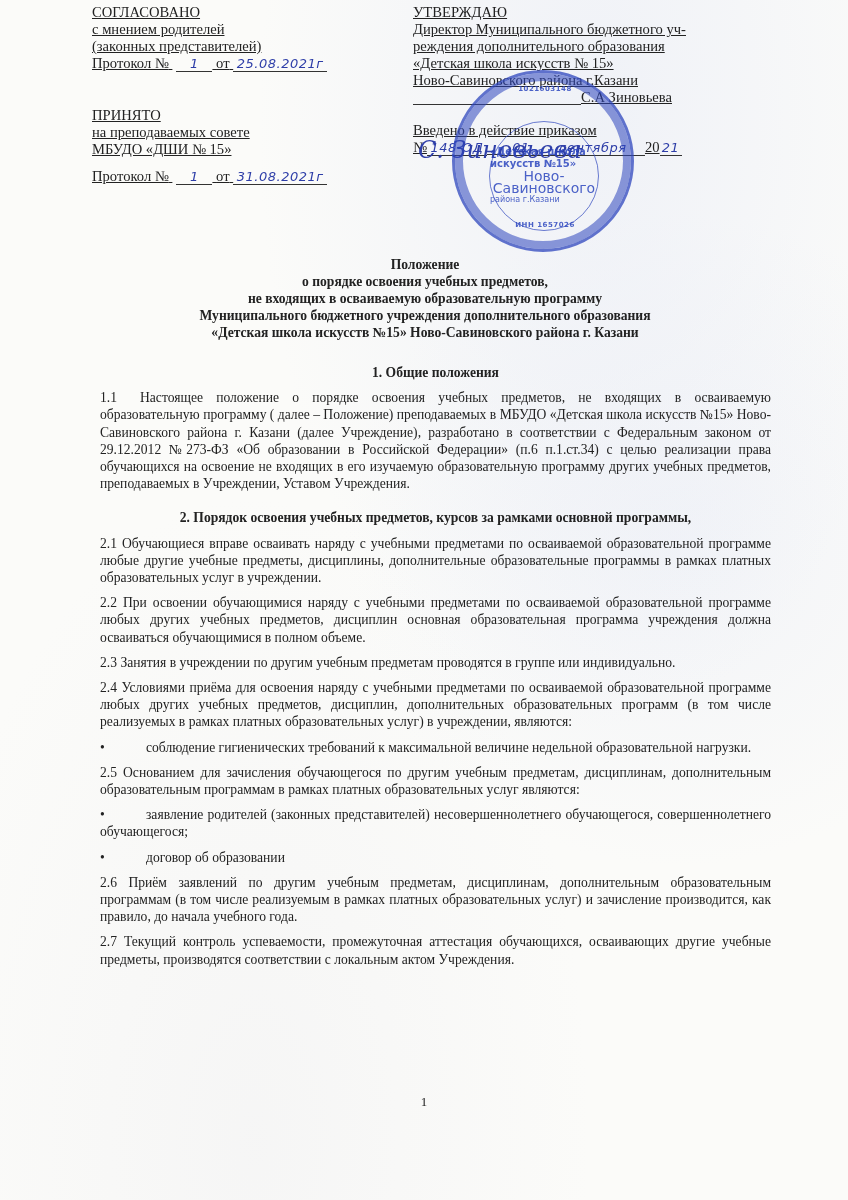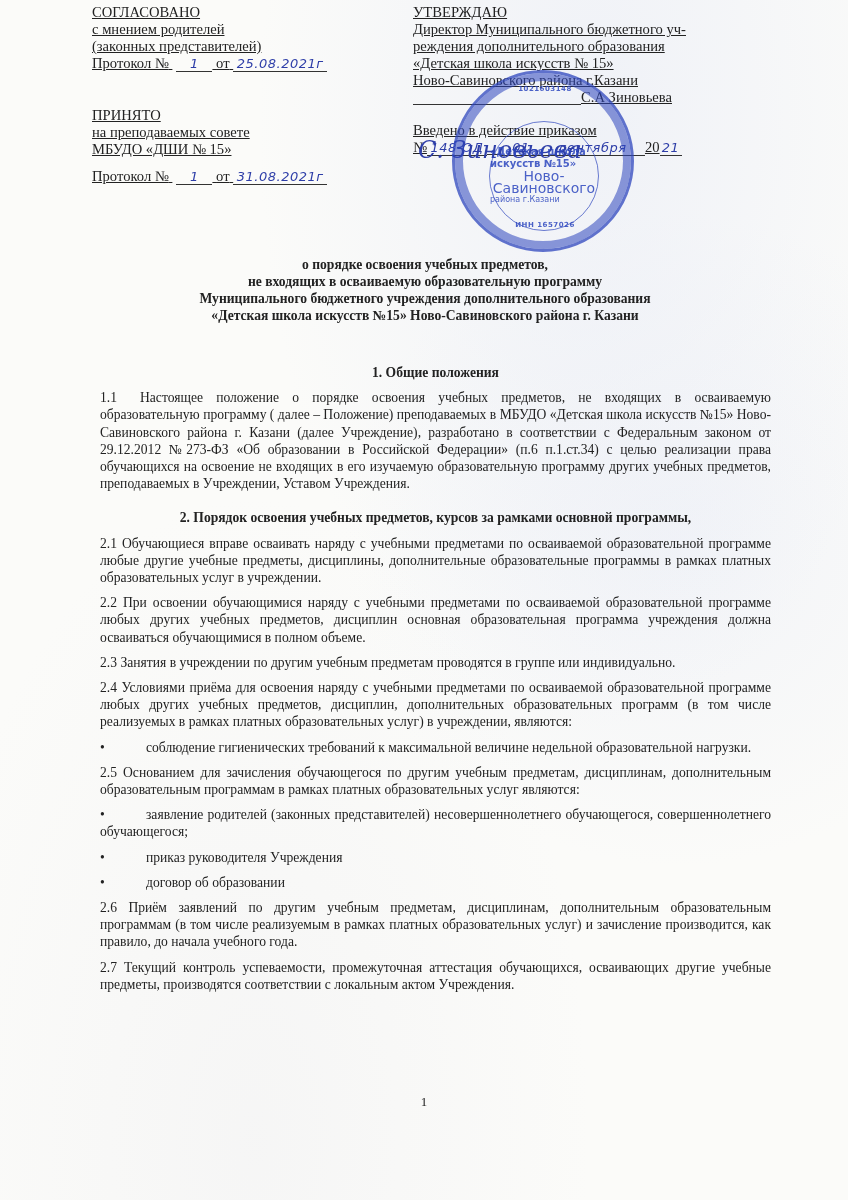--- a/index.html
+++ b/index.html
@@ -115,37 +115,37 @@
   <div class="inner">
     <div>«Детская школа</div>
     <div>искусств №15»</div>
     <div style="font-size:14px;font-weight:normal">Ново-Савиновского</div>
     <div style="font-size:8px;font-weight:normal">района г.Казани</div>
   </div>
   <div class="ring-text" style="top:148px;">ИНН 1657026</div>
 </div>
 
 <div class="title-block">
+  <div>Положение</div>
   <div>о порядке  освоения учебных предметов,</div>
   <div>не входящих в осваиваемую образовательную программу</div>
   <div>Муниципального бюджетного учреждения дополнительного образования</div>
   <div>«Детская школа   искусств №15» Ново-Савиновского района г. Казани</div>
 </div>
 
 <div class="content">
   <div class="section-h">1. Общие положения</div>
   <p class="p"><span class="num-first">1.1</span><span>Настоящее положение о порядке  освоения учебных предметов,  не входящих в  осваиваемую образовательную программу ( далее – Положение)  преподаваемых в МБУДО «Детская школа  искусств  №15» Ново-Савиновского района г. Казани (далее Учреждение), разработано в соответствии с Федеральным законом от 29.12.2012 №273-ФЗ «Об образовании в  Российской Федерации» (п.6 п.1.ст.34) с целью реализации права обучающихся на освоение не входящих  в его изучаемую образовательную программу других  учебных предметов, преподаваемых в Учреждении, Уставом Учреждения.</span></p>
 
   <div class="section-h sp-before">2.   Порядок освоения учебных предметов, курсов за рамками основной программы,</div>
   <p class="p">2.1 Обучающиеся вправе осваивать наряду с учебными предметами по осваиваемой образовательной программе любые другие учебные  предметы, дисциплины, дополнительные образовательные программы в рамках платных образовательных услуг в учреждении.</p>
   <p class="p">2.2 При освоении обучающимися наряду с учебными предметами по осваиваемой образовательной программе любых других учебных предметов, дисциплин основная образовательная программа учреждения должна осваиваться обучающимися в полном объеме.</p>
   <p class="p">2.3 Занятия в учреждении по другим учебным предметам проводятся в группе или индивидуально.</p>
   <p class="p">2.4 Условиями приёма для освоения наряду с учебными предметами по осваиваемой образовательной программе любых других учебных предметов, дисциплин, дополнительных образовательных программ (в том числе реализуемых в рамках платных образовательных услуг) в учреждении, являются:</p>
   <p class="p bullet"><span class="dot">•</span><span>соблюдение гигиенических требований к максимальной величине недельной образовательной нагрузки.</span></p>
   <p class="p">2.5 Основанием для зачисления обучающегося по другим учебным предметам, дисциплинам, дополнительным образовательным программам в рамках платных образовательных услуг являются:</p>
   <p class="p bullet"><span class="dot">•</span><span>заявление родителей (законных представителей) несовершеннолетнего обучающегося, совершеннолетнего обучающегося;</span></p>
-  <p class="p bullet"><span class="dot">•</span><span>приказ руководителя Учреждения</span></p>
   <p class="p bullet"><span class="dot">•</span><span>договор об образовании</span></p>
   <p class="p">2.6 Приём заявлений по другим учебным предметам, дисциплинам, дополнительным образовательным программам (в том числе реализуемым в рамках платных образовательных услуг) и зачисление производится, как правило, до начала учебного года.</p>
   <p class="p"> 2.7 Текущий контроль успеваемости, промежуточная аттестация обучающихся, осваивающих другие учебные предметы, производятся соответствии с локальным актом Учреждения.</p>
 </div>
 
 <div class="footer-num">1</div>
 
 </body></html>

